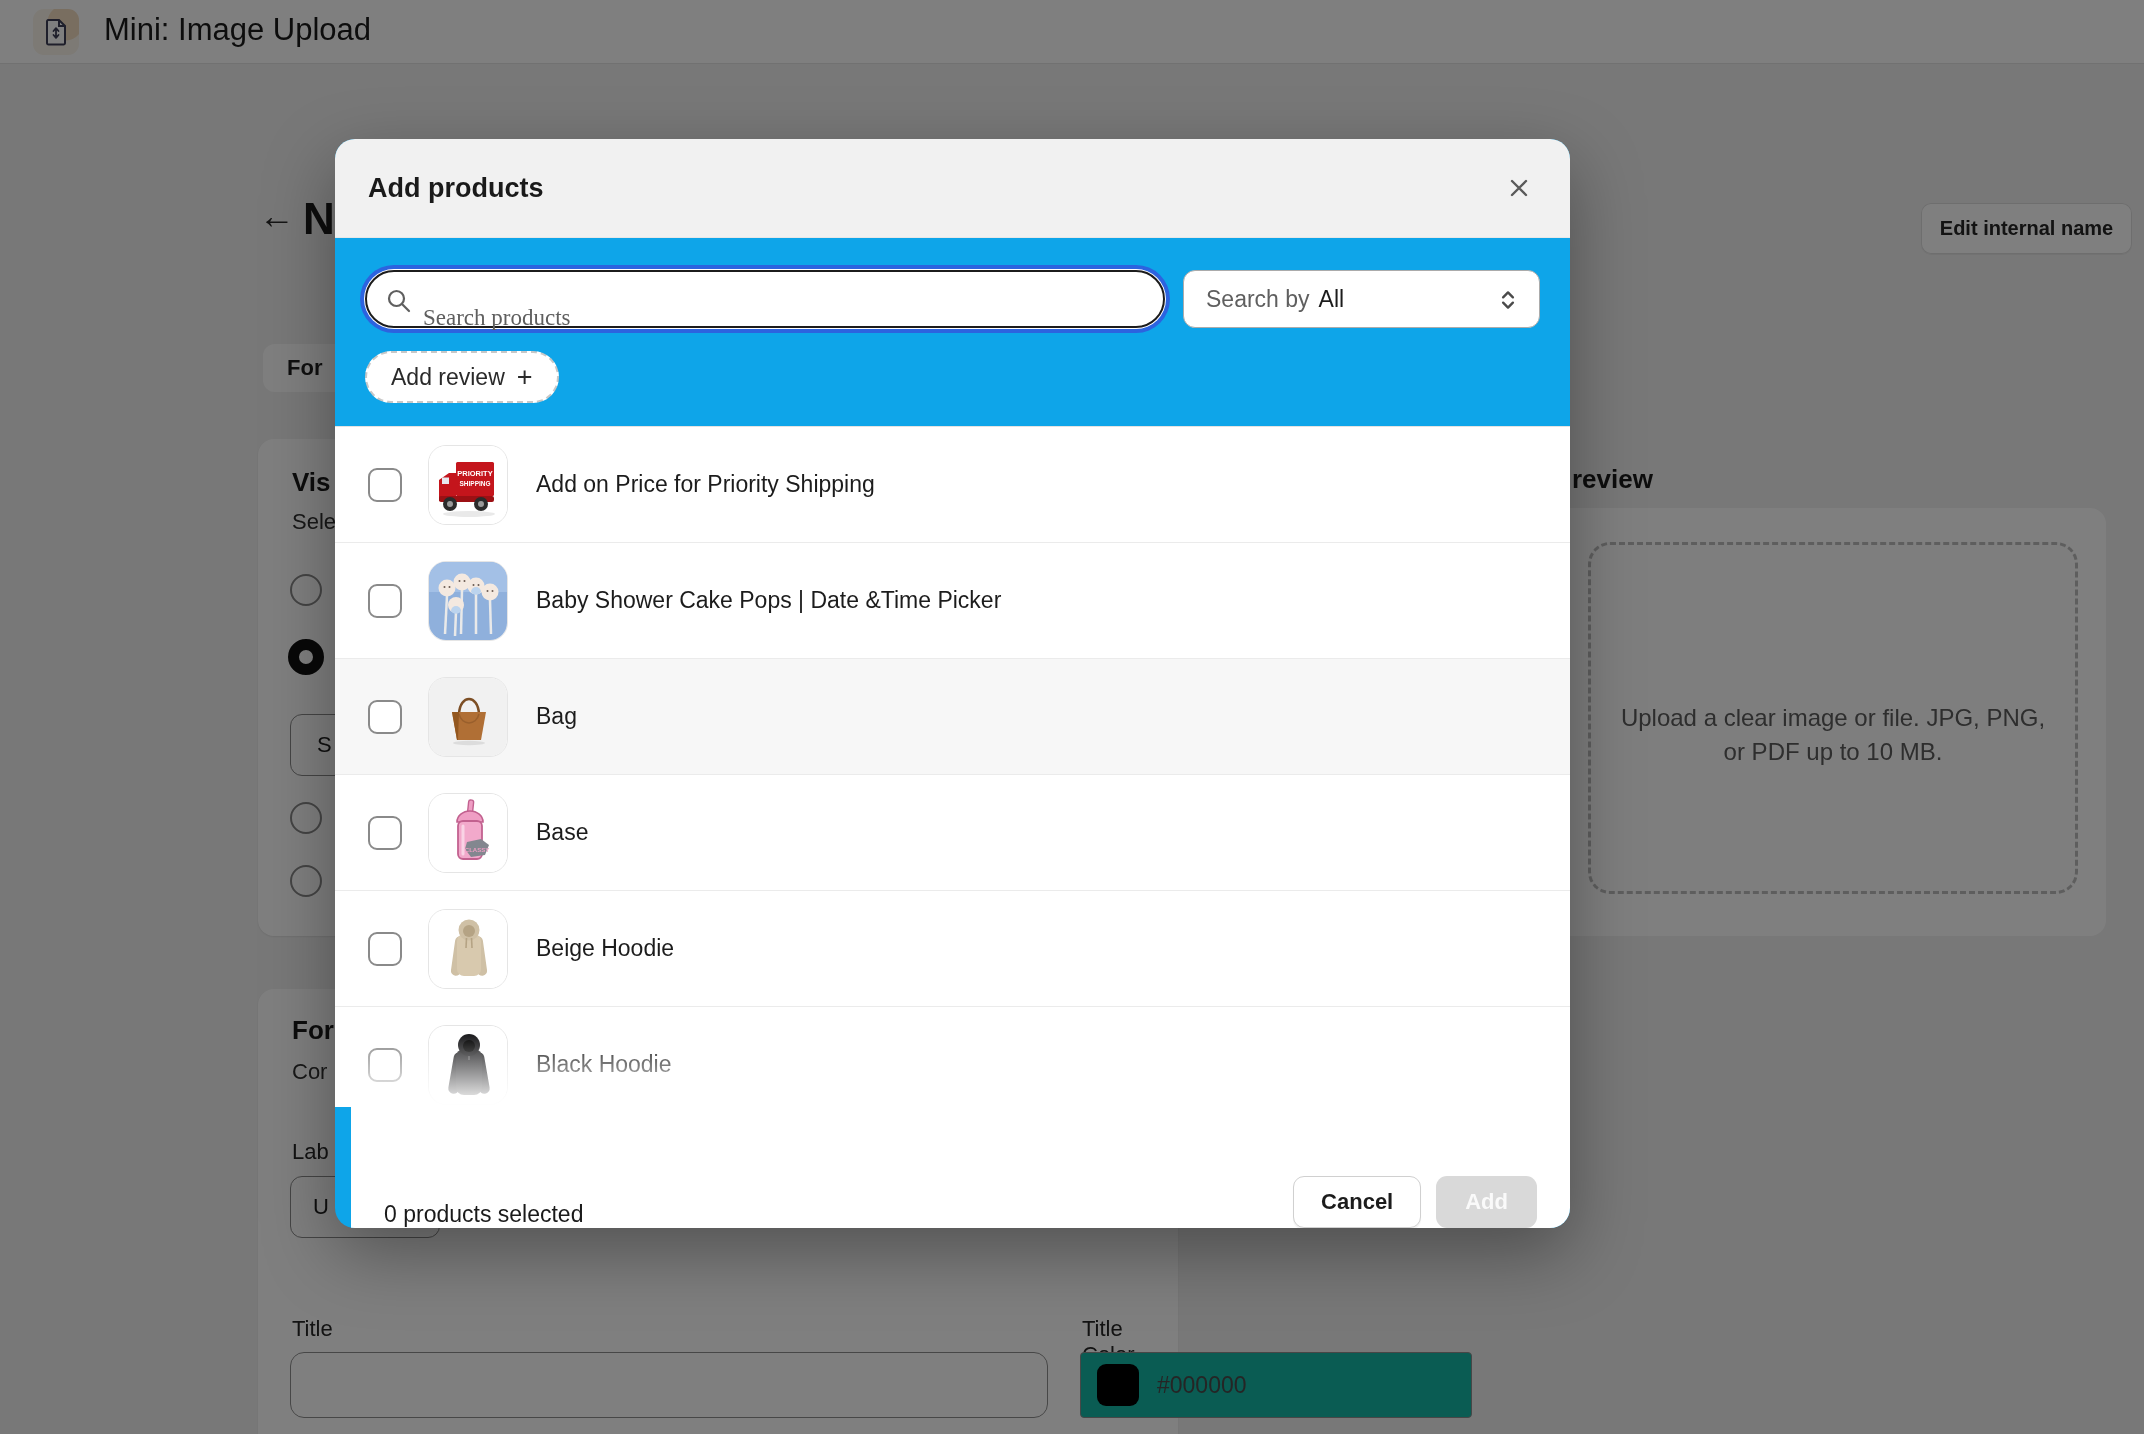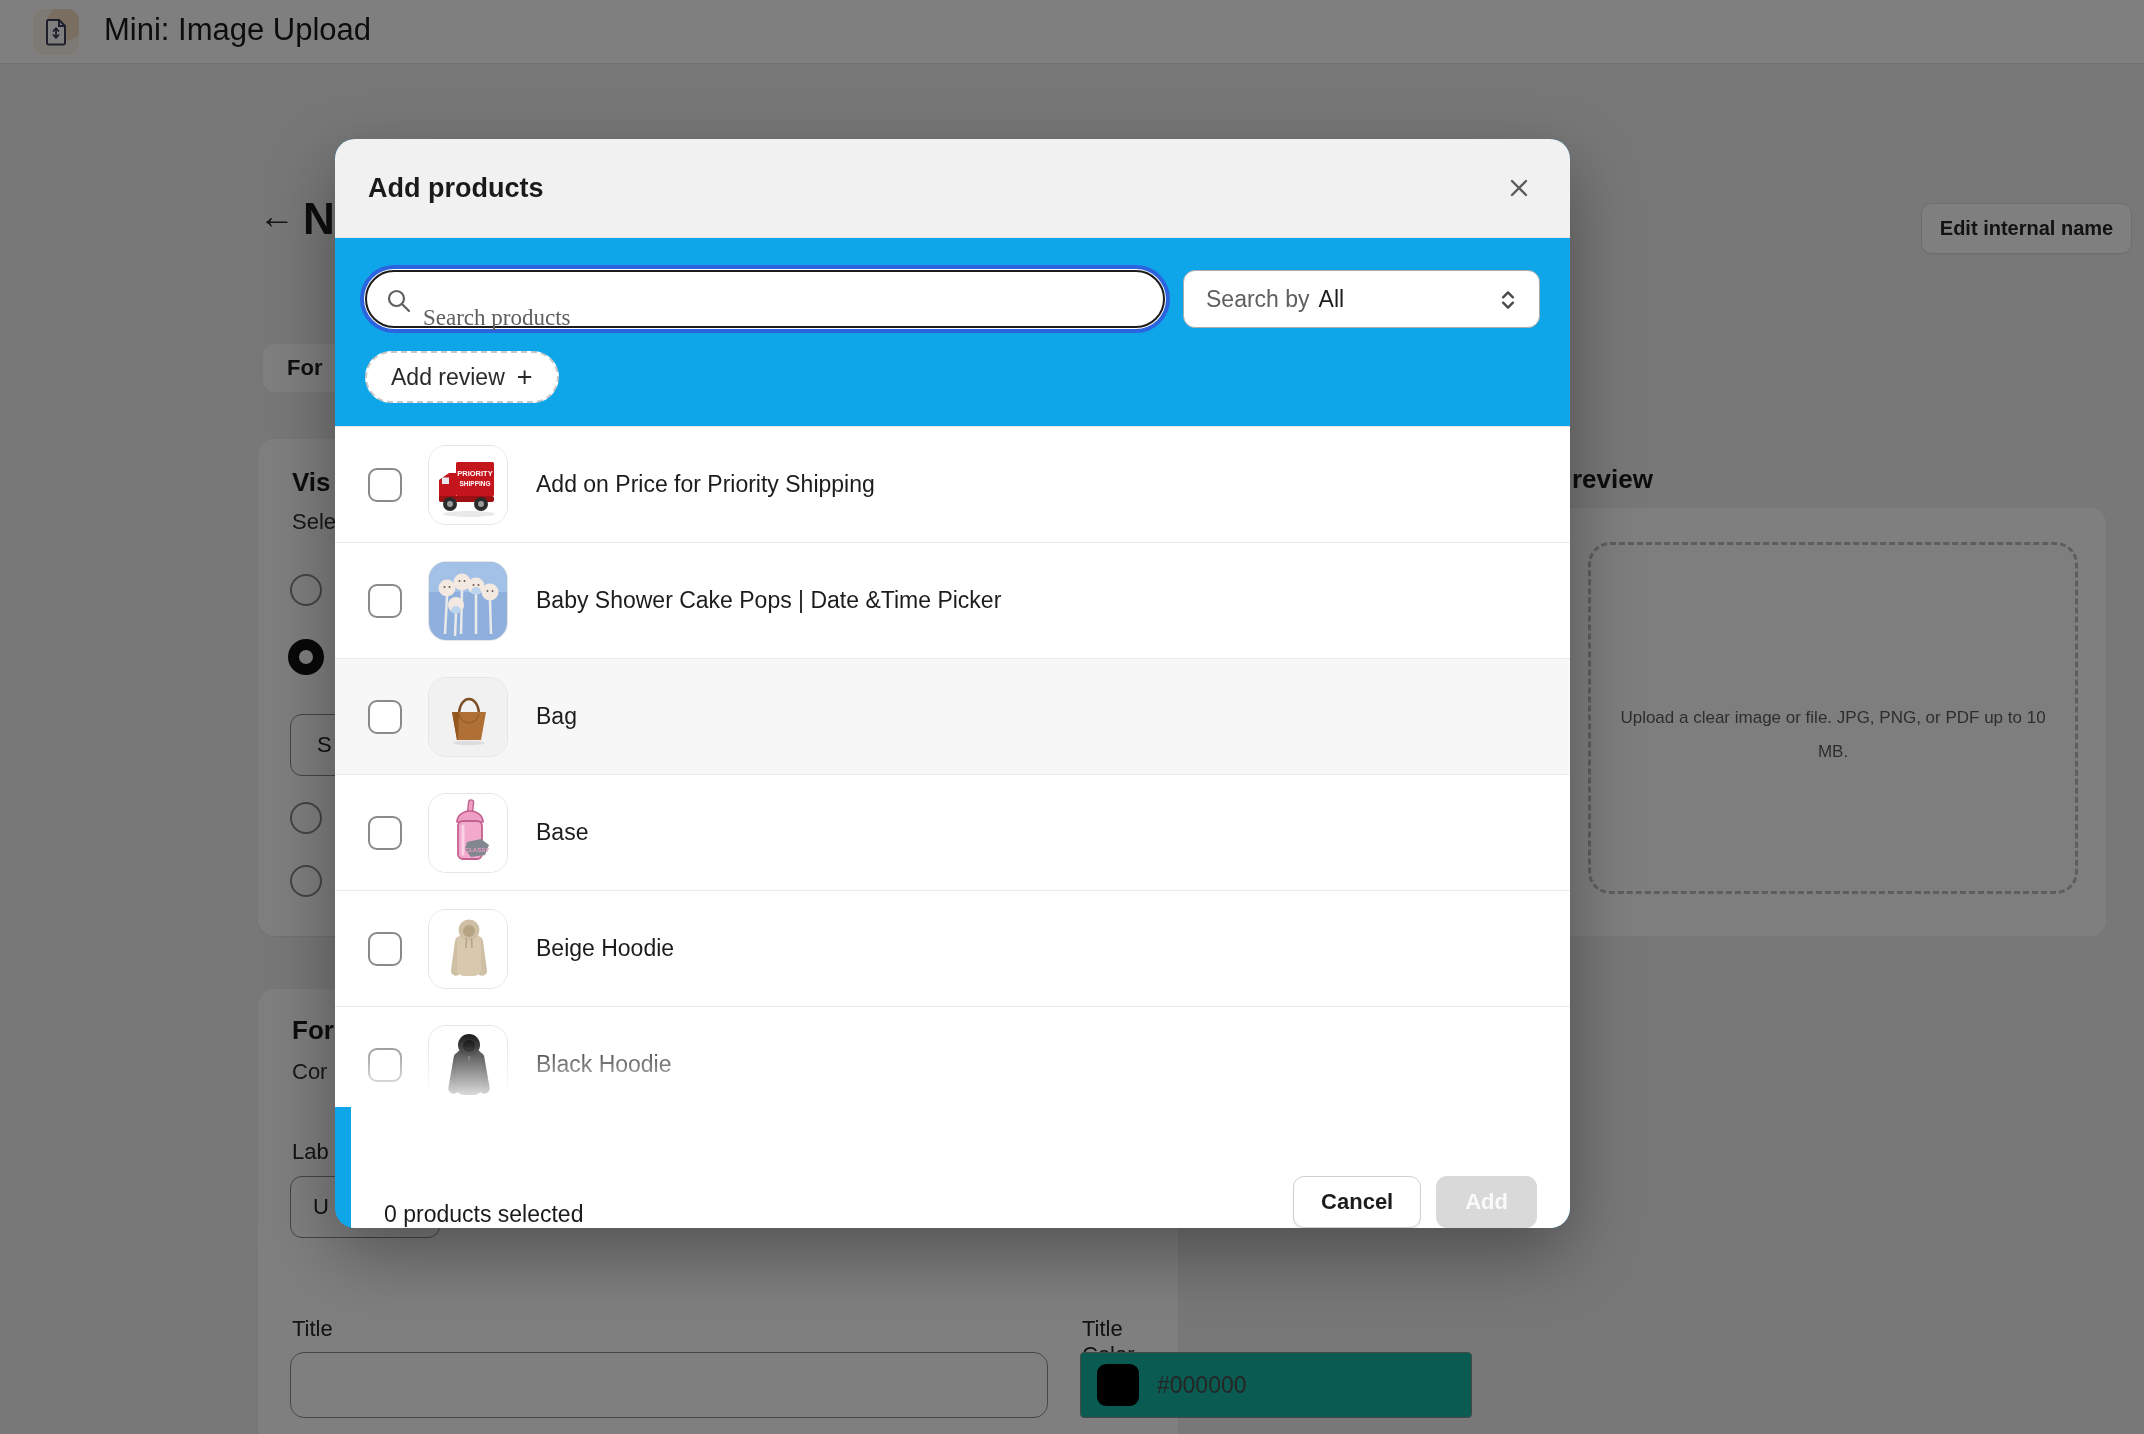--- a/index.html
+++ b/index.html
@@ -39,21 +39,21 @@
   .fld-label { position:absolute; font-size:22px; color:#262626; }
   .title-input { position:absolute; left:32px; top:363px; width:758px; height:66px; border-radius:14px; border:1px solid #8f8f8f; background:#fff; cursor:text; }
   .color-input { position:absolute; left:822px; top:363px; width:392px; height:66px; border-radius:4px; border:1px solid #8f8f8f; background:#14b8a6; cursor:text; }
   .swatch { position:absolute; left:16px; top:11px; width:42px; height:42px; border-radius:9px; background:#000; }
   .color-text { position:absolute; left:76px; top:0; height:64px; line-height:64px; font-size:23px; color:#4a4a4a; }
 
   .preview-heading { position:absolute; left:1572px; top:400px; font-size:26px; font-weight:700; color:#1a1a1a; }
   .preview-card { position:absolute; left:1480px; top:444px; width:626px; height:428px; background:#fff; border-radius:16px; }
   .upload-box { position:absolute; left:108px; top:34px; width:490px; height:352px; border-radius:22px; border:3px dashed #bdbdbd; background:#fdfdfd; cursor:pointer; }
   .upload-title { position:absolute; left:0; right:0; top:108px; text-align:center; font-size:27px; font-weight:700; color:#1a1a1a; }
-  .upload-sub { position:absolute; left:26px; right:26px; top:156px; text-align:center; font-size:17px; line-height:34px; color:#5c5c5c; }
+  .upload-sub { position:absolute; left:26px; right:26px; top:156px; text-align:center; font-size:24px; line-height:34px; color:#5c5c5c; }
 
   
   .overlay { position:absolute; inset:0; background:rgba(0,0,0,0.5); z-index:10; }
 
   
   .modal { position:absolute; left:335px; top:139px; width:1235px; height:1089px; background:#0ea5e9; border-radius:20px;
     box-shadow:0 25px 70px rgba(0,0,0,.35); overflow:hidden; z-index:20; }
   .m-header { position:absolute; left:0; top:0; right:0; height:99px; background:#f1f1f1; border-bottom:1px solid #e7e7e7;
     display:flex; align-items:center; justify-content:space-between; padding:0 30px 0 33px; }
   .m-title { font-size:27px; font-weight:700; color:#1a1a1a; }

